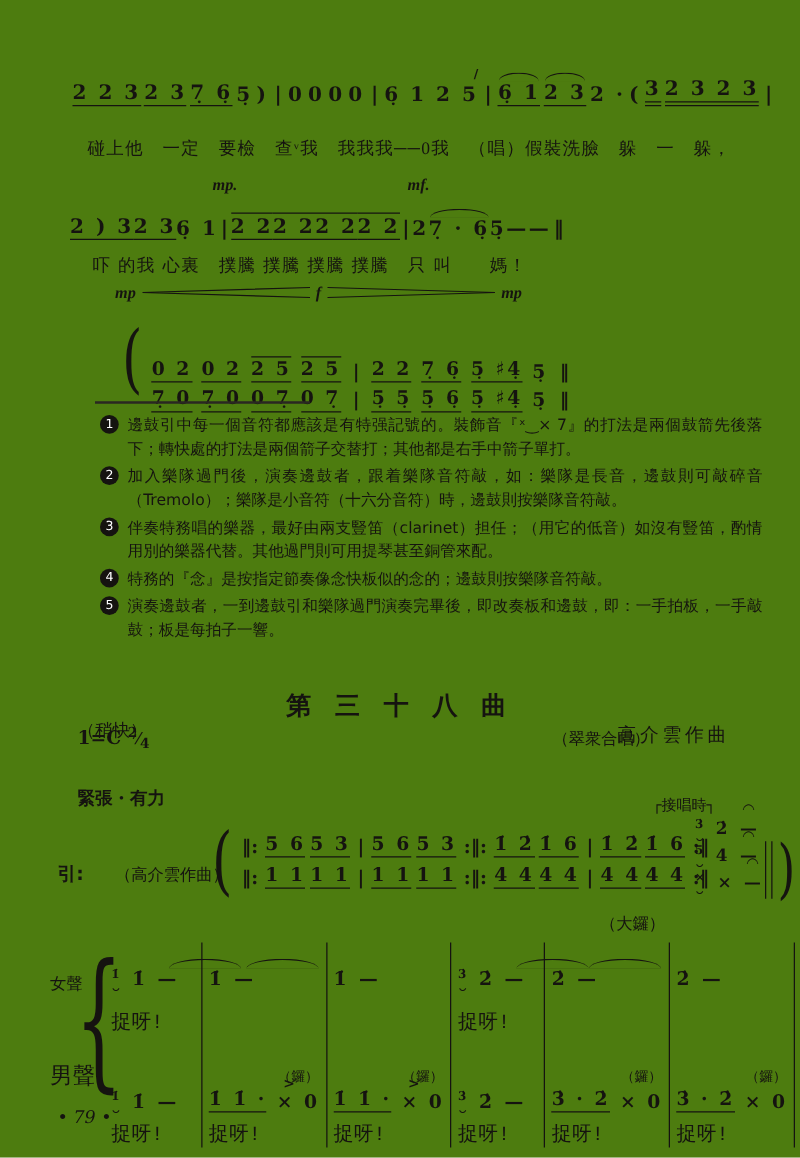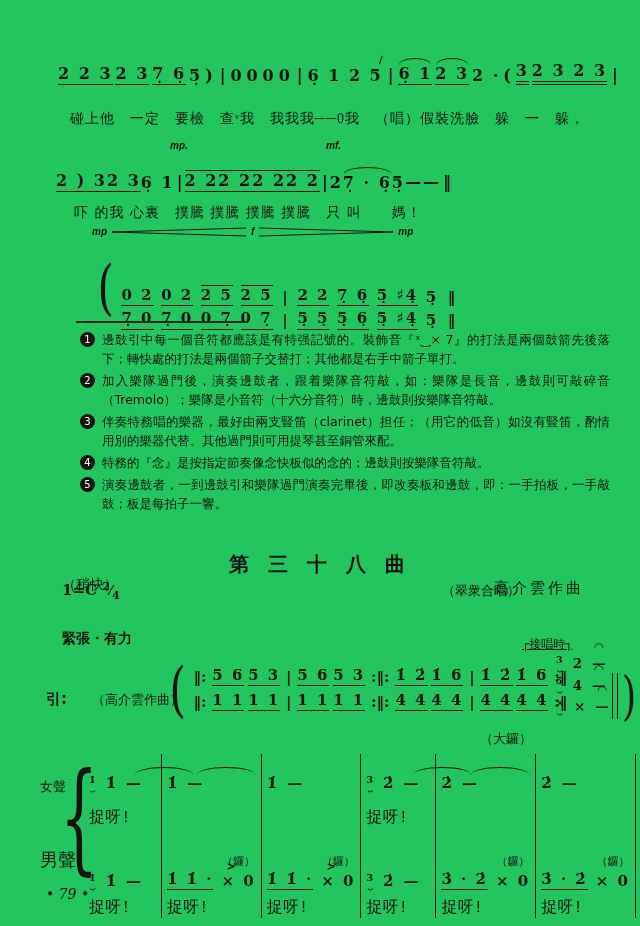--- a/index.html
+++ b/index.html
@@ -1,16 +1,16 @@
 <!DOCTYPE html>
 <html><head>
 <meta charset="utf-8">
 <style>
   html,body{margin:0;padding:0;background:#e8e6e0;}
-  #page{position:relative;width:640px;height:926px;margin:0 auto;background:#22c55e;color:#151310;
+  #page{position:relative;width:640px;height:926px;margin:0 auto;background:#4d7c0f;color:#151310;
         font-family:"DejaVu Serif",serif;overflow:hidden;}
   .abs{position:absolute;}
   
   .mline{display:flex;align-items:flex-end;justify-content:space-between;font-weight:bold;font-size:16px;}
   .tok{display:inline-block;position:relative;letter-spacing:2px;line-height:1.15;white-space:nowrap;}
   .u1{border-bottom:1.5px solid #151310;padding-bottom:1px;}
   .u2{border-bottom:4px double #151310;padding-bottom:1px;}
   .ovl{border-top:1.5px solid #151310;padding-top:1px;}
   .slur::before{content:"";position:absolute;left:1px;right:1px;top:-7px;height:6px;
     border-top:1.5px solid #151310;border-radius:50% 50% 0 0/100% 100% 0 0;}
@@ -20,21 +20,21 @@
     font-size:12px;font-weight:normal;}
   .acc::before{content:">";position:absolute;top:-12px;left:15%;font-size:11px;}
   .sl::after{content:"∕";position:absolute;top:-13px;right:-2px;font-size:10px;}
   .bar{letter-spacing:0;margin:0 2px;}
   .grace{font-size:9.5px;font-weight:bold;position:relative;top:-7px;margin:0 2px 0 0;display:inline-block;}
   .grace::after{content:"‿";position:absolute;left:1px;bottom:-8px;font-size:9px;}
   .luo{position:absolute;top:-17px;left:50%;transform:translateX(-50%);font-style:normal;
     font-weight:normal;font-size:11px;letter-spacing:0;font-family:"DejaVu Sans",sans-serif;}
   
   .lyr{font-size:14px;font-family:"DejaVu Sans",sans-serif;letter-spacing:1px;white-space:nowrap;}
-  .dyn{font-style:italic;font-weight:bold;font-size:10px;font-family:Liberation Sans, sans-serif;}
+  .dyn{font-style:italic;font-weight:bold;font-size:13px;font-family:Liberation Serif, serif;}
   .cjk{font-family:"DejaVu Sans",sans-serif;}
   
   #footnotes{width:530px;}
   .fn{display:flex;gap:7px;margin-bottom:3px;}
   .fn-num{flex:none;width:15px;height:15px;border-radius:50%;background:#151310;color:#fff;
     display:inline-flex;align-items:center;justify-content:center;font-size:10px;margin-top:2px;
     font-family:"DejaVu Sans",sans-serif;}
   .fn-text{font-size:12.5px;line-height:19px;text-align:justify;font-family:"DejaVu Sans",sans-serif;}
   
   #title{width:100%;text-align:center;font-size:20px;font-weight:bold;letter-spacing:6px;}
@@ -187,21 +187,21 @@
   <div class="abs" style="left:62px;top:580px;font-size:15px;font-weight:bold;">
     <span>1=C</span>
     <span class="fracline"><sup class="fr">2</sup>⁄<sub class="fr">4</sub></span>
   </div>
   <div class="abs cjk" style="left:0;top:582px;width:520px;text-align:right;font-size:13px;">（翠衆合唱）</div>
   <div class="abs cjk" style="left:494px;top:579px;font-size:15px;letter-spacing:3px;">高介雲作曲</div>
 
   <div class="abs cjk" style="left:62px;top:576px;font-size:14px;">（稍快）</div>
   <div class="abs cjk" style="left:62px;top:630px;font-size:14px;font-weight:bold;">緊張・有力</div>
 
-  <div class="abs cjk" style="left:522px;top:636px;font-size:12px;text-decoration:underline;">┌接唱時┐</div>
+  <div class="abs cjk" style="left:522px;top:636px;font-size:12px;">┌接唱時┐</div>
 
   <div class="abs cjk" style="left:46px;top:690px;font-size:15px;font-weight:bold;">引:</div>
   <div class="abs cjk" style="left:92px;top:691px;font-size:13px;">（高介雲作曲）</div>
 
   <div class="abs" style="left:166px;top:662px;display:flex;align-items:center;">
     <span class="bigparen">(</span>
     <div style="width:378px;margin-left:2px;">
       <div class="sysrow" style="margin-bottom:6px;">
           <span class="tok bar">‖:</span>
           <span class="tok u1">5 6</span>

